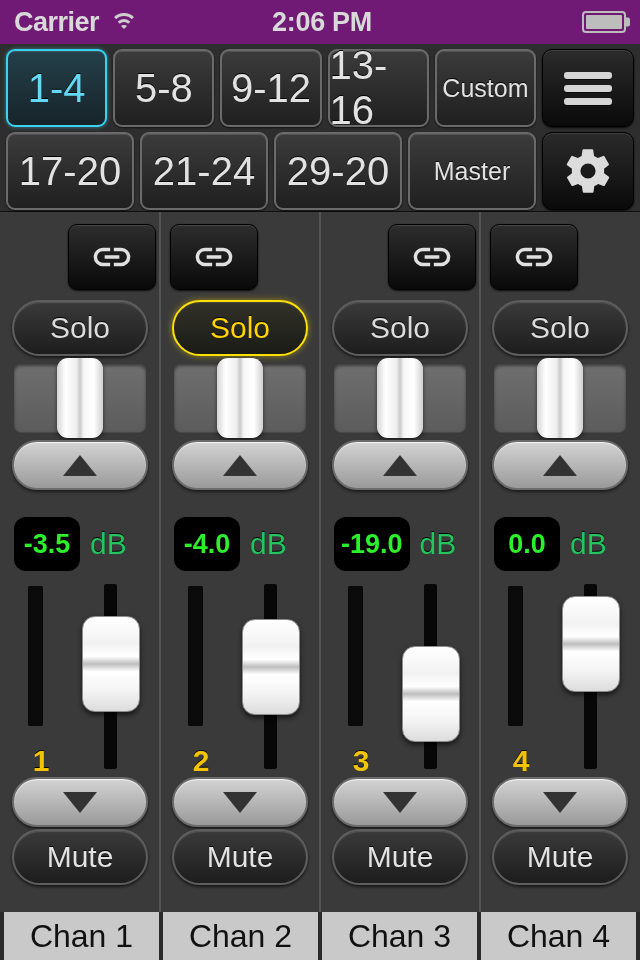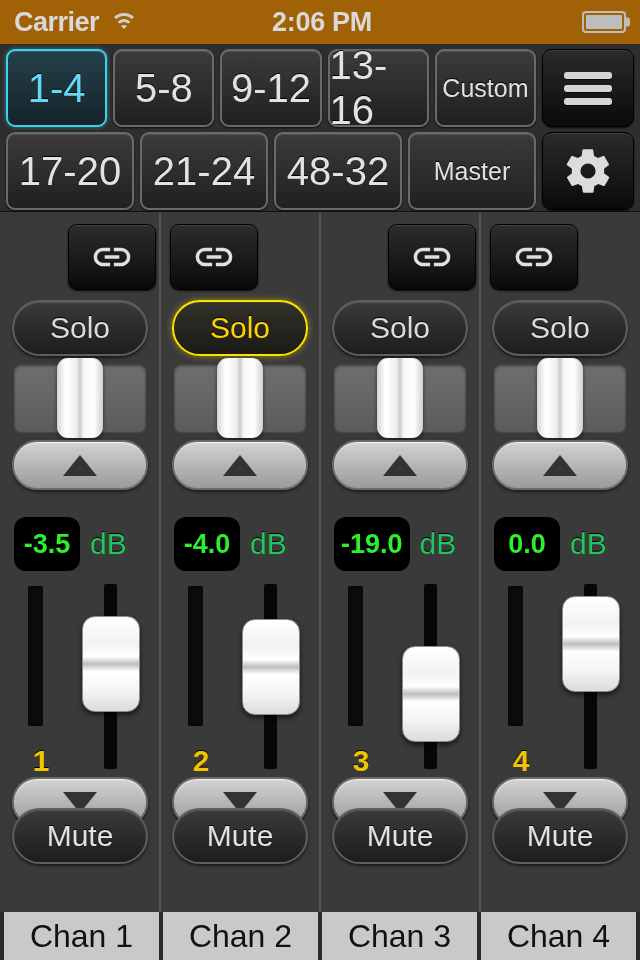--- a/index.html
+++ b/index.html
@@ -5,21 +5,21 @@
   * { margin:0; padding:0; box-sizing:border-box; }
   html,body { width:640px; height:960px; overflow:hidden; }
   body {
     background:#3a3a3a;
     font-family:"Liberation Sans", sans-serif;
     -webkit-font-smoothing:antialiased;
   }
 
   
   .statusbar{
-    height:44px; width:640px; background:#a16207;
+    height:44px; width:640px; background:#701a75;
     display:flex; align-items:center; position:relative;
     color:#d8d8d8;
   }
   .sb-left{ display:flex; align-items:center; gap:10px; padding-left:14px; }
   .sb-carrier{ font-size:27px; font-weight:bold; letter-spacing:-0.5px; color:#d9d9d9;}
   .wifi{ width:30px; height:22px; position:relative; }
   .wifi i{ position:absolute; left:50%; transform:translateX(-50%); border-radius:50%;
            border:3px solid #cfcfcf; border-bottom-color:transparent;
            border-left-color:transparent; border-right-color:transparent; }
   .wifi i:nth-child(1){ width:28px; height:28px; top:2px; }
@@ -165,21 +165,21 @@
     background:linear-gradient(#ffffff 0%,#f2f2f2 28%,#ffffff 42%,#bdbdbd 50%,#ffffff 58%,#f4f4f4 78%,#dcdcdc 100%);
     border:1px solid #8d8d8d;
     box-shadow:0 3px 5px rgba(0,0,0,.6);
   }
   .chnum{
     position:absolute; left:20px; top:160px; width:42px; text-align:center;
     color:#f2c400; font-size:30px; font-weight:bold; text-shadow:0 -1px 0 #000;
   }
 
   .mute{
-    position:absolute; top:596px; left:12px; width:136px; height:56px;
+    position:absolute; top:617px; left:12px; width:136px; height:56px;
     border-radius:28px;
     background:linear-gradient(#3a3a3a,#1d1d1d);
     border:2px solid #5e5e5e;
     color:#e2e2e2; font-size:30px;
     display:flex; align-items:center; justify-content:center;
     text-shadow:0 -1px 0 #000;
     box-shadow:inset 0 1px 1px rgba(255,255,255,.15), 0 2px 3px rgba(0,0,0,.6);
   }
 
   
@@ -220,21 +220,21 @@
         <span></span>
           <span></span>
           <span></span>
       </div>
     </div>
   </div>
 
   <div class="bankrow">
     <div class="bankbtn">17-20</div>
     <div class="bankbtn">21-24</div>
-    <div class="bankbtn">48-32</div>
+    <div class="bankbtn">29-20</div>
     <div class="bankbtn small">Master</div>
     <div class="iconbtn">
       <svg class="gear" viewBox="0 0 24 24">
         <path fill="#dcdcdc" d="M19.4 13c.04-.32.06-.66.06-1s-.02-.68-.07-1l2.11-1.63a.5.5 0 0 0 .12-.64l-2-3.46a.5.5 0 0 0-.6-.22l-2.49 1a7.3 7.3 0 0 0-1.73-1l-.38-2.65a.5.5 0 0 0-.49-.4h-4a.5.5 0 0 0-.49.4l-.38 2.65c-.62.25-1.2.59-1.73 1l-2.49-1a.5.5 0 0 0-.6.22l-2 3.46a.5.5 0 0 0 .12.64L4.6 11c-.05.32-.07.66-.07 1s.02.68.07 1l-2.11 1.63a.5.5 0 0 0-.12.64l2 3.46c.12.22.38.3.6.22l2.49-1c.53.41 1.11.75 1.73 1l.38 2.65c.04.24.25.4.49.4h4c.24 0 .45-.16.49-.4l.38-2.65c.62-.25 1.2-.59 1.73-1l2.49 1c.22.08.48 0 .6-.22l2-3.46a.5.5 0 0 0-.12-.64L19.4 13zM12 15.5A3.5 3.5 0 1 1 15.5 12 3.5 3.5 0 0 1 12 15.5z"></path>
       </svg>
     </div>
   </div>
 
 </div>
 

